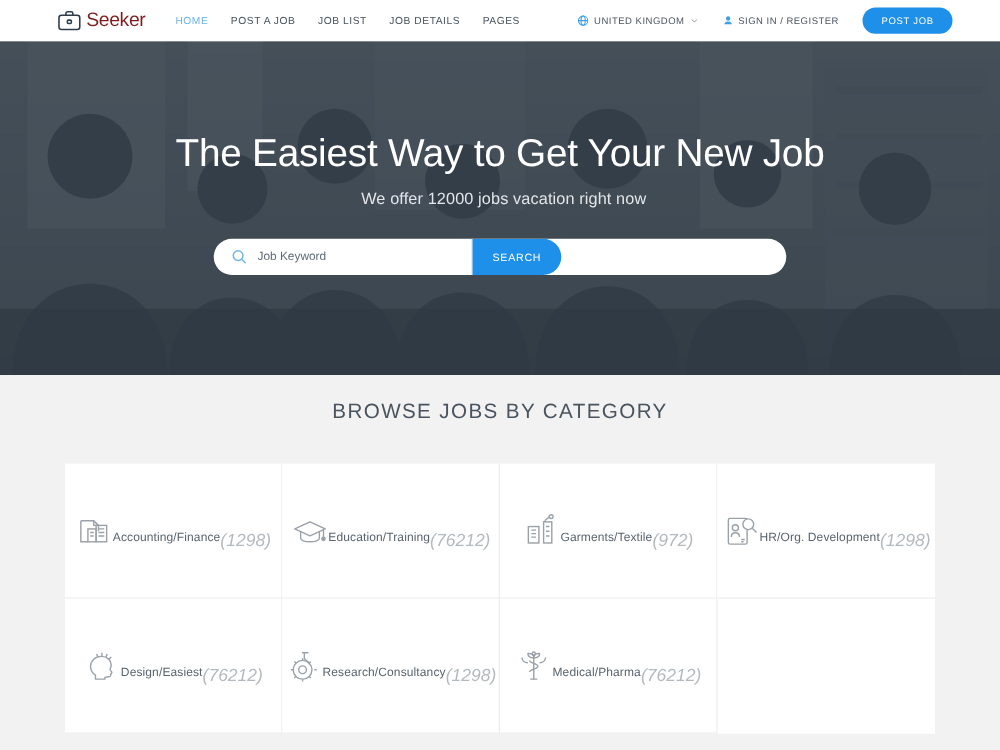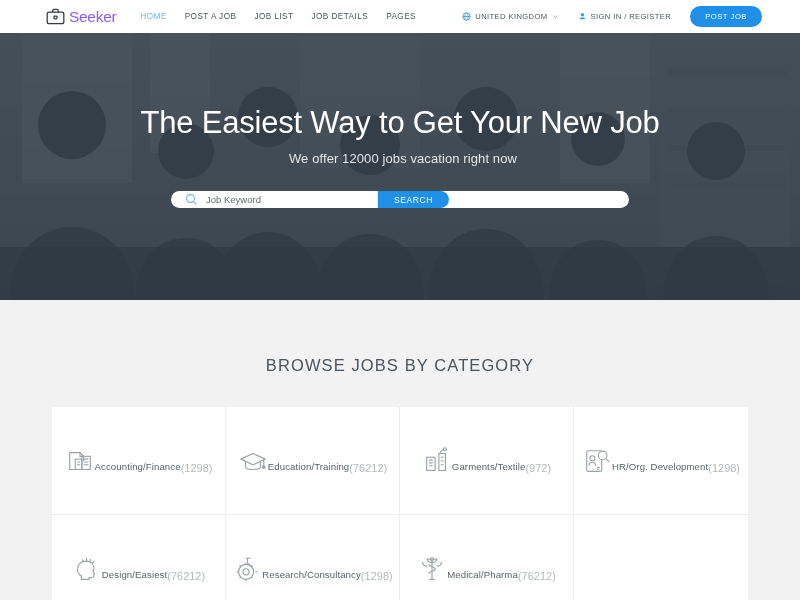--- a/index.html
+++ b/index.html
@@ -12,21 +12,21 @@
   
   .header {
     height: 33px; background: #ffffff;
     display: flex; align-items: center;
     padding: 0 38px 0 46px;
     position: relative; z-index: 10;
   }
   .logo { display: flex; align-items: center; gap: 4px; }
   .logo-icon { width: 19px; height: 17px; display: block; }
   .logo-text {
-    font-size: 15.5px; color: #8b5cf6; letter-spacing: -0.3px;
+    font-size: 15.5px; color: #7f1d1d; letter-spacing: -0.3px;
   }
   .nav { display: flex; align-items: center; gap: 18px; margin-left: 24px; }
   .nav-item {
     font-size: 8.2px; letter-spacing: 0.45px;
     color: #47535e; cursor: pointer; white-space: nowrap;
   }
   .nav-item.active { color: #6cb6e8; }
 
   .header-right {
     margin-left: auto; display: flex; align-items: center; gap: 19px;
@@ -63,21 +63,21 @@
     font-size: 31px; font-weight: normal; color: #ffffff;
     letter-spacing: -0.2px; line-height: 1.1;
   }
   .hero-sub {
     margin-top: 11px; font-size: 13px; color: #e2e6ea;
     font-weight: normal; letter-spacing: .1px; margin-left: 6px;
   }
 
   
   .search-wrap {
-    margin: 25px auto 0; width: 458px; height: 17px;
+    margin: 25px auto 0; width: 458px; height: 29px;
     background: #ffffff; border-radius: 15px;
     display: flex; align-items: center; overflow: hidden;
   }
   .search-field {
     flex: 1 1 auto; height: 100%;
     display: flex; align-items: center; gap: 8px;
     padding-left: 14px; min-width: 0;
   }
   .search-field.keyword { flex: 0 0 207px; border-right: 1px solid #e2e6ea; }
   .search-field.location { flex: 1 1 auto; padding-right: 10px; }
@@ -89,21 +89,21 @@
   .sf-chev { margin-left: auto; width: 9px; height: 9px; display:block; flex:none; }
   .search-btn {
     flex: none; width: 71px; height: 100%;
     background: #1e90ea; color: #ffffff; border: none;
     border-radius: 0 15px 15px 0;
     font-size: 8.5px; letter-spacing: .6px;
     font-family: "Liberation Sans", sans-serif; cursor: pointer;
   }
 
   
-  .cat-section { background: #f2f2f2; height: 300px; padding-top: 56px; }
+  .cat-section { background: #f2f2f2; height: 300px; padding-top: 20px; }
   .cat-title {
     text-align: center; font-size: 16.5px; font-weight: normal;
     color: #4b5560; letter-spacing: 1.1px;
   }
   .cat-grid {
     margin: 32px auto 0; width: 696px;
     background: #ffffff;
     display: grid; grid-template-columns: repeat(4, 1fr);
   }
   .cat-card {
@@ -112,21 +112,21 @@
     align-items: center; justify-content: center;
     border-right: 1px solid #eeeeee;
     border-bottom: 1px solid #eeeeee;
     background: #ffffff;
   }
   .cat-card:nth-child(4n) { border-right: none; }
   .cat-icon { width: 30px; height: 30px; display: block; }
   .cat-name {
     margin-top: 12px; font-size: 9.6px; color: #59636d; letter-spacing: .1px;
   }
-  .cat-count { margin-top: 14px; font-size: 11px; color: #b4b9bd; }
+  .cat-count { margin-top: 14px; font-size: 14px; color: #b4b9bd; font-style: italic; }
 </style>
 </head>
 <body>
 
 <div class="header">
 
   <div class="logo">
     <span>
       <svg class="logo-icon" viewBox="0 0 24 21" fill="none" stroke="#2e3d49" stroke-width="1.6">
         <rect x="1.5" y="5" width="21" height="14.5" rx="2.5"></rect>

